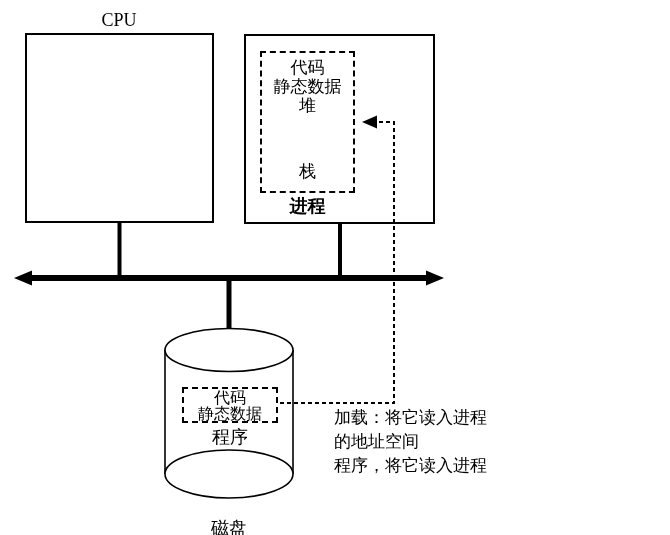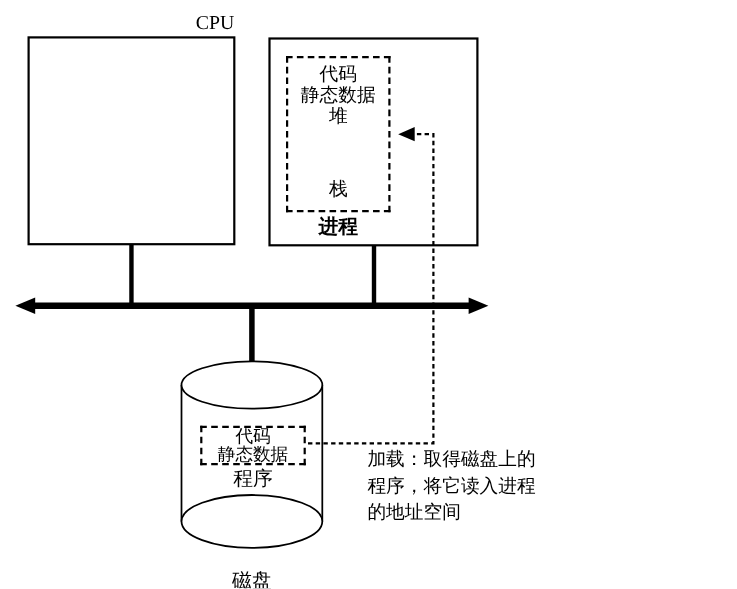--- a/index.html
+++ b/index.html
@@ -69,21 +69,21 @@
       <line x1="165" y1="350" x2="165" y2="474" stroke="#000" stroke-width="1.6"></line>
       <line x1="293" y1="350" x2="293" y2="474" stroke="#000" stroke-width="1.6"></line>
       <ellipse cx="229" cy="474" rx="64" ry="24" fill="#ffffff" stroke="#000" stroke-width="1.6"></ellipse>
       <ellipse cx="229" cy="350" rx="64" ry="21.5" fill="#ffffff" stroke="#000" stroke-width="1.6"></ellipse>
     </g>
 
     <path d="M 280 403 H 394 V 122 H 376" fill="none" stroke="#000" stroke-width="2" stroke-dasharray="4 3"></path>
     <polygon points="362,122 377,115.5 377,128.5" fill="#000"></polygon>
   </svg>
 
-  <div class="lbl" style="left:25px;top:9px;width:188px;text-align:right;">CPU</div>
+  <div class="lbl" style="left:25px;top:9px;width:188px;">CPU</div>
   <div class="box" style="left:25px;top:33px;width:189px;height:190px;"></div>
 
   <div class="box" style="left:244px;top:34px;width:191px;height:190px;"></div>
 
   <div class="dashed-box" style="left:260px;top:51px;width:95px;height:142px;">
     <div class="seg-stack">
       <div class="seg-group">
         <span>代码</span>
         <span>静态数据</span>
         <span>堆</span>
@@ -92,22 +92,22 @@
     </div>
   </div>
   <div class="lbl" style="left:260px;top:195px;width:95px;font-weight:bold;">进程</div>
 
   <div class="dashed-box" style="left:182px;top:387px;width:96px;height:36px;">
     <div class="prog-segs">
       <span>代码</span>
       <span>静态数据</span>
     </div>
   </div>
-  <div class="lbl" style="left:182px;top:426px;width:96px;font-family:Liberation Mono, monospace;">程序</div>
+  <div class="lbl" style="left:182px;top:426px;width:96px;">程序</div>
   <div class="lbl" style="left:165px;top:517px;width:128px;">磁盘</div>
 
   <div class="annotation">
-    <div>加载：取得磁盘上的</div>
+    <div>加载：将它读入进程</div>
+    <div>的地址空间</div>
     <div>程序，将它读入进程</div>
-    <div>的地址空间</div>
   </div>
 
 </div>
 
 </body></html>

